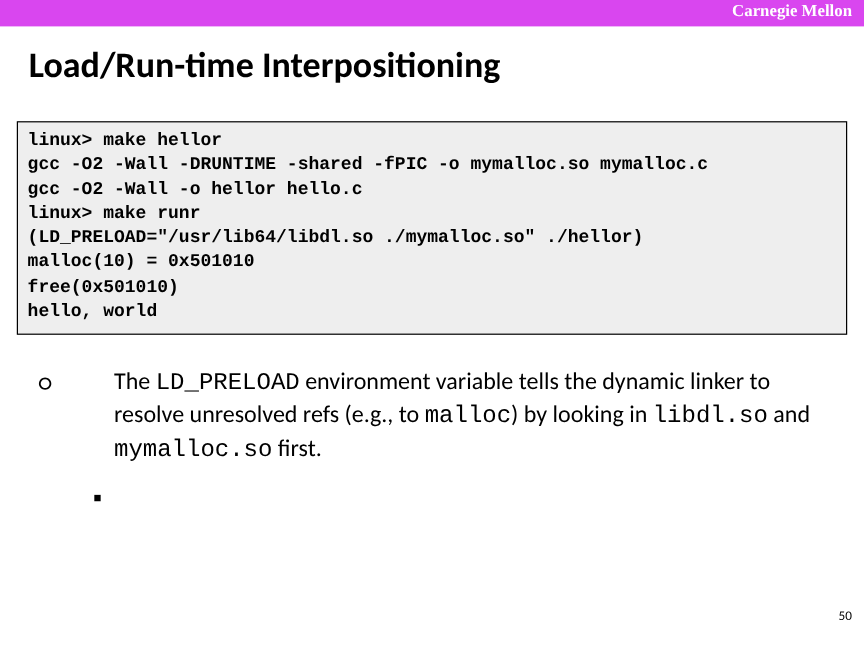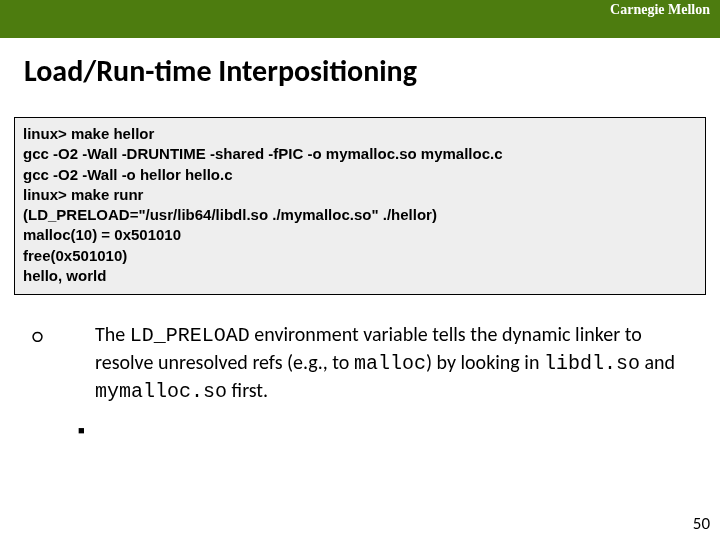--- a/index.html
+++ b/index.html
@@ -8,22 +8,22 @@
     width: 720px;
     height: 540px;
     background: #ffffff;
     font-family: Calibri, "Segoe UI", Arial, sans-serif;
     color: #000;
     position: relative;
     overflow: hidden;
   }
   .topbar {
     width: 100%;
-    height: 38px;
-    background: #4d7c0f;
+    height: 22px;
+    background: #d946ef;
     position: relative;
     text-align: right;
   }
   .brand {
     position: absolute;
     right: 10px;
     top: 2px;
     color: #fff;
     font-weight: bold;
     font-size: 14px;
@@ -32,21 +32,21 @@
   .title {
     font-size: 30px;
     font-weight: bold;
     margin: 14px 0 28px 24px;
   }
   .codebox {
     margin: 0 14px;
     border: 1.5px solid #000;
     background: #eeeeee;
     padding: 6px 8px 8px 8px;
-    font-family: Liberation Sans, sans-serif;
+    font-family: Liberation Mono, monospace;
     font-size: 15px;
     font-weight: bold;
     line-height: 1.35;
     white-space: pre;
     overflow: hidden;
   }
   .body-area {
     margin: 26px 32px 0 32px;
   }
   .bullet-row {
@@ -77,22 +77,22 @@
     margin-right: 12px;
     margin-top: 5px;
   }
   .subbullet-text {
     font-size: 17px;
     line-height: 1.3;
   }
   .pagenum {
     position: absolute;
     right: 10px;
-    bottom: 6px;
-    font-size: 17px;
+    bottom: 20px;
+    font-size: 11px;
     color: #000;
   }
 </style>
 </head>
 <body>
 
 <div class="topbar">
   <span class="brand">Carnegie Mellon</span>
 </div>
 

